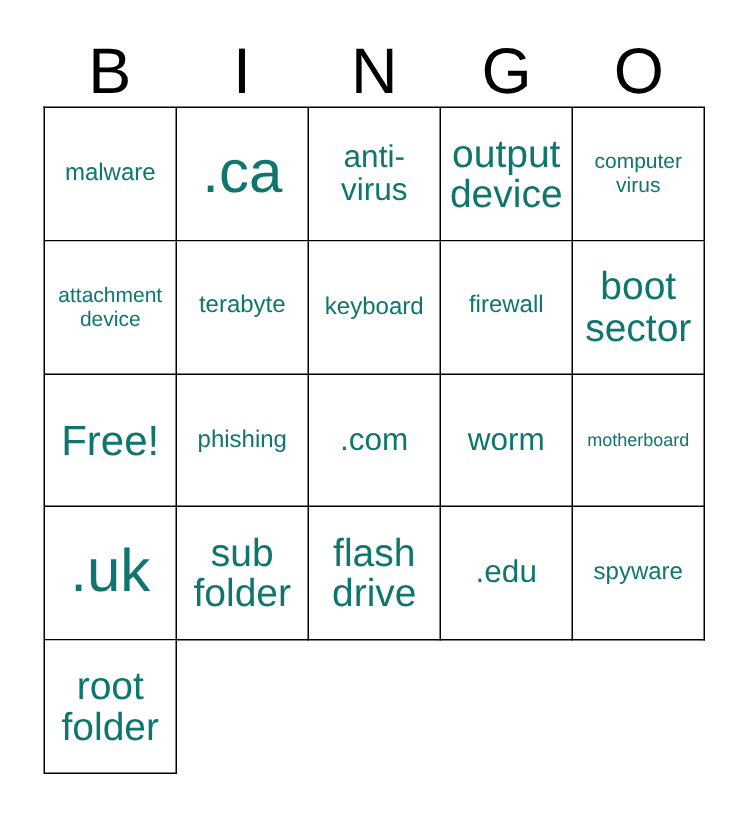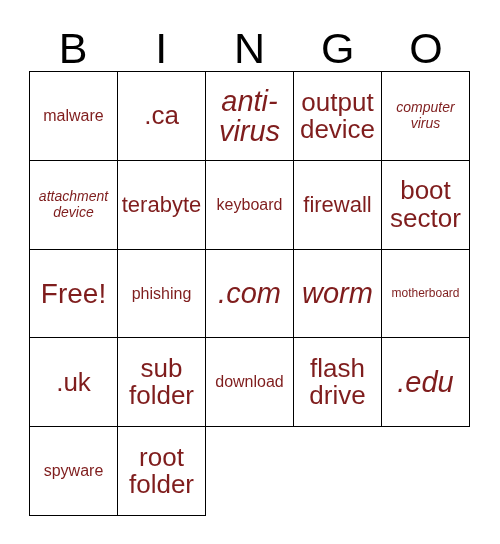--- a/index.html
+++ b/index.html
@@ -71,33 +71,33 @@
     justify-content: center;
     text-align: center;
     padding: 1px 2px;
     background: #ffffff;
     overflow: hidden;
   }
   .cell-text {
     display: block;
     width: 100%;
     text-align: center;
-    color: #7f1d1d;
+    color: #0f766e;
     line-height: 1.06;
     word-wrap: break-word;
     hyphens: none;
   }
 
   
-  .fs-xxl  { font-size: 26px; line-height: 1.04; }
-  .fs-xl   { font-size: 29px; line-height: 1.04; font-style: italic; }
+  .fs-xxl  { font-size: 40px; line-height: 1.04; }
+  .fs-xl   { font-size: 21px; line-height: 1.04; }
   .fs-lg   { font-size: 26px; line-height: 1.05; }
-  .fs-md   { font-size: 22px; line-height: 1.06; }
+  .fs-md   { font-size: 16px; line-height: 1.06; }
   .fs-sm   { font-size: 16px; line-height: 1.10; }
-  .fs-xs   { font-size: 14px; line-height: 1.12; font-style: italic; }
+  .fs-xs   { font-size: 14px; line-height: 1.12; }
   .fs-xxs  { font-size: 12px; line-height: 1.15; }
 
   .free-cell .cell-text { font-size: 28px; }
 </style>
 </head>
 <body>
 
 <div id="card">
 
   <div id="bingo-header">
@@ -157,23 +157,20 @@
       </div>
     <div class="bingo-cell">
         <span class="cell-text fs-xxs">motherboard</span>
       </div>
     <div class="bingo-cell">
         <span class="cell-text fs-xxl">.uk</span>
       </div>
     <div class="bingo-cell">
         <span class="cell-text fs-lg">sub folder</span>
       </div>
-    <div class="bingo-cell">
-        <span class="cell-text fs-sm">download</span>
-      </div>
 
     <div class="bingo-cell">
         <span class="cell-text fs-lg">flash drive</span>
       </div>
     <div class="bingo-cell">
         <span class="cell-text fs-xl">.edu</span>
       </div>
     <div class="bingo-cell">
         <span class="cell-text fs-sm">spyware</span>
       </div>

